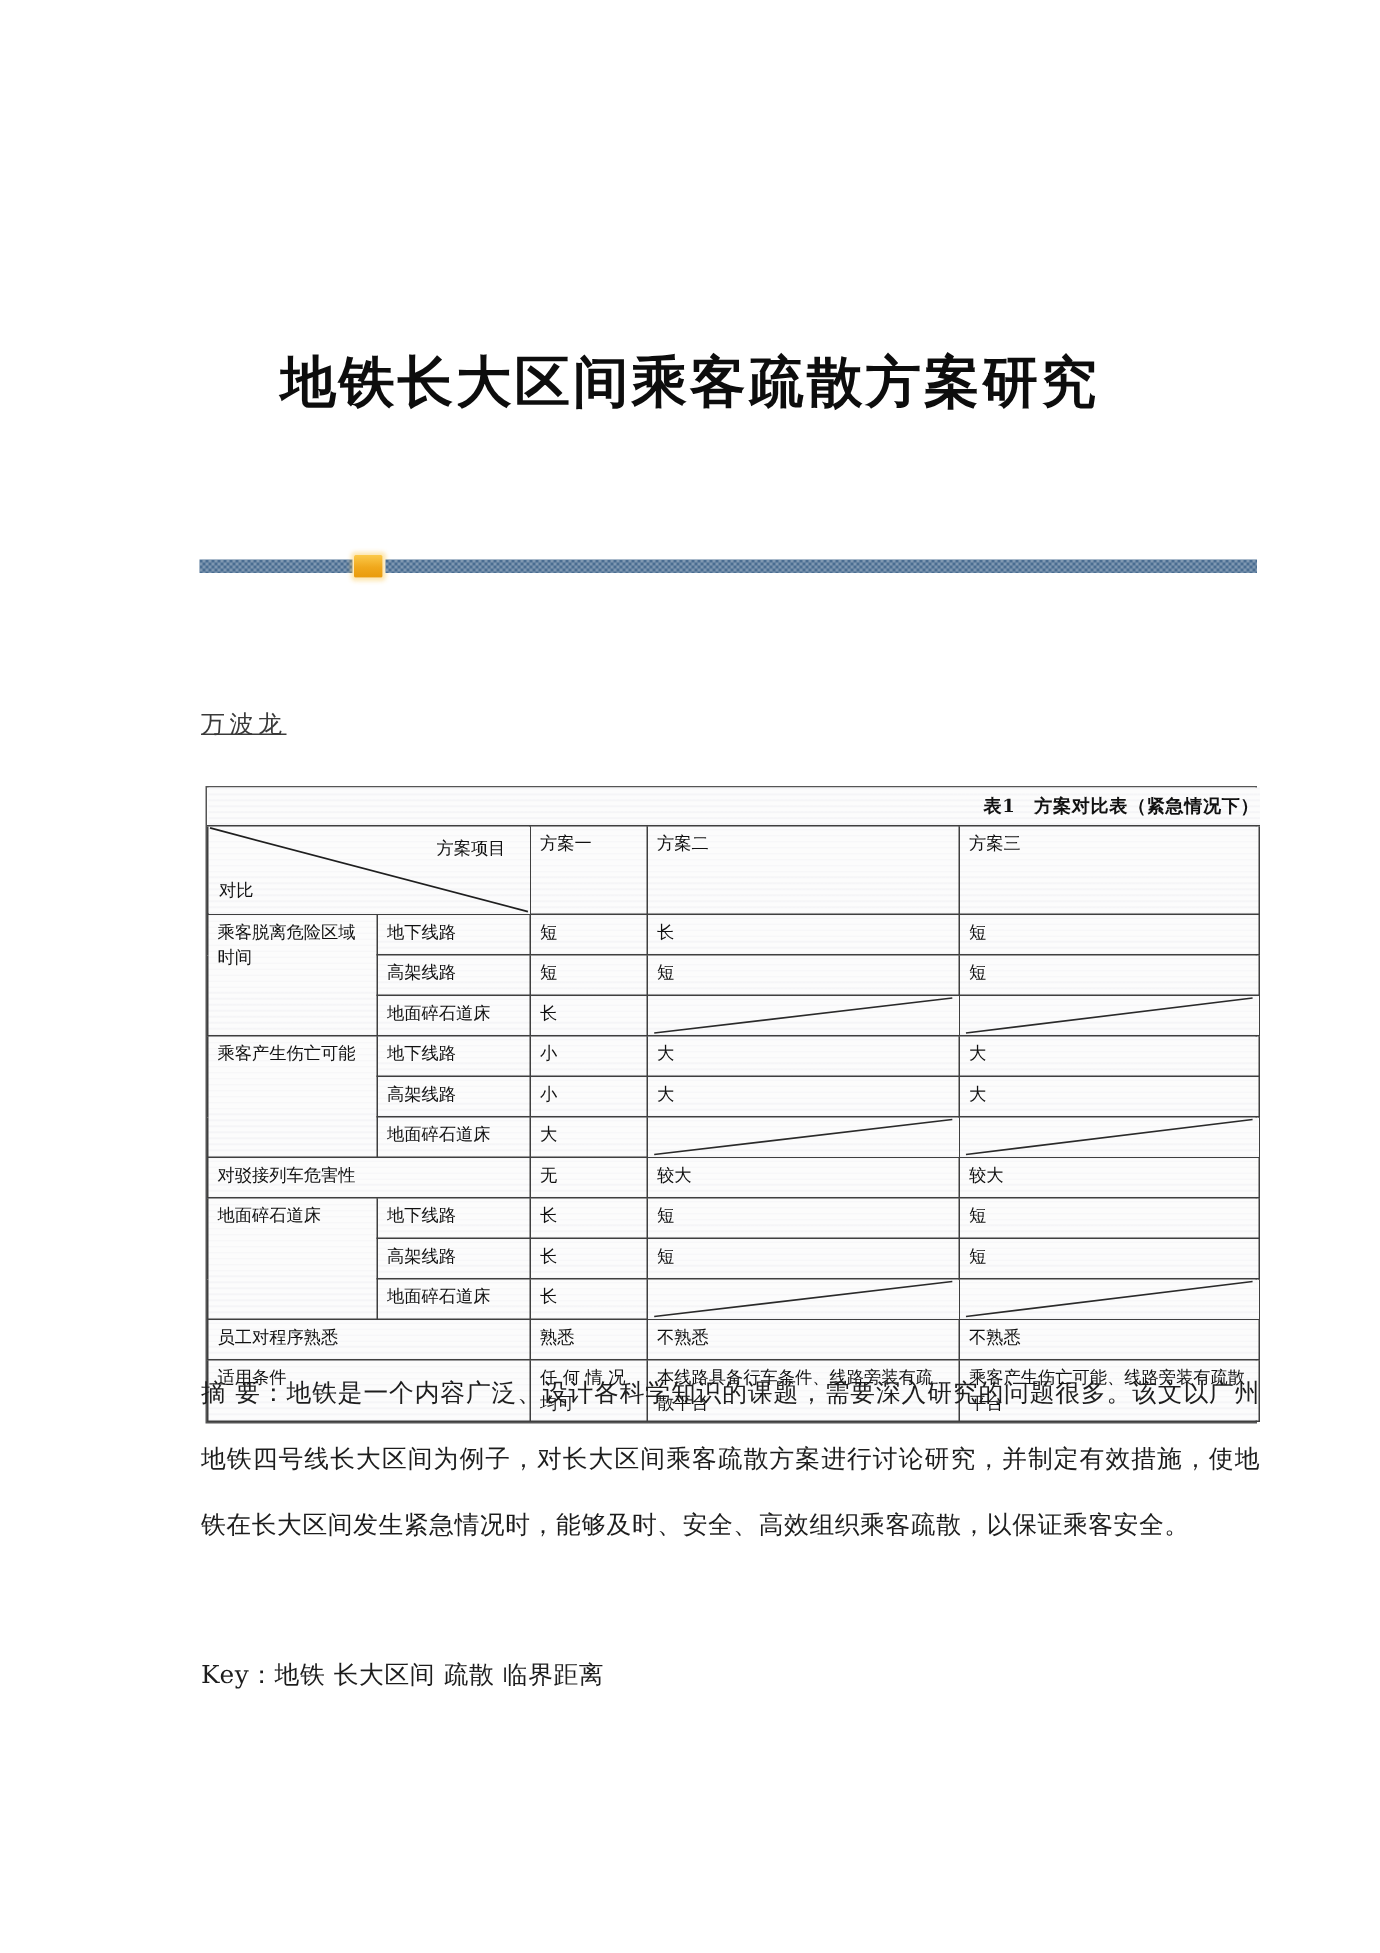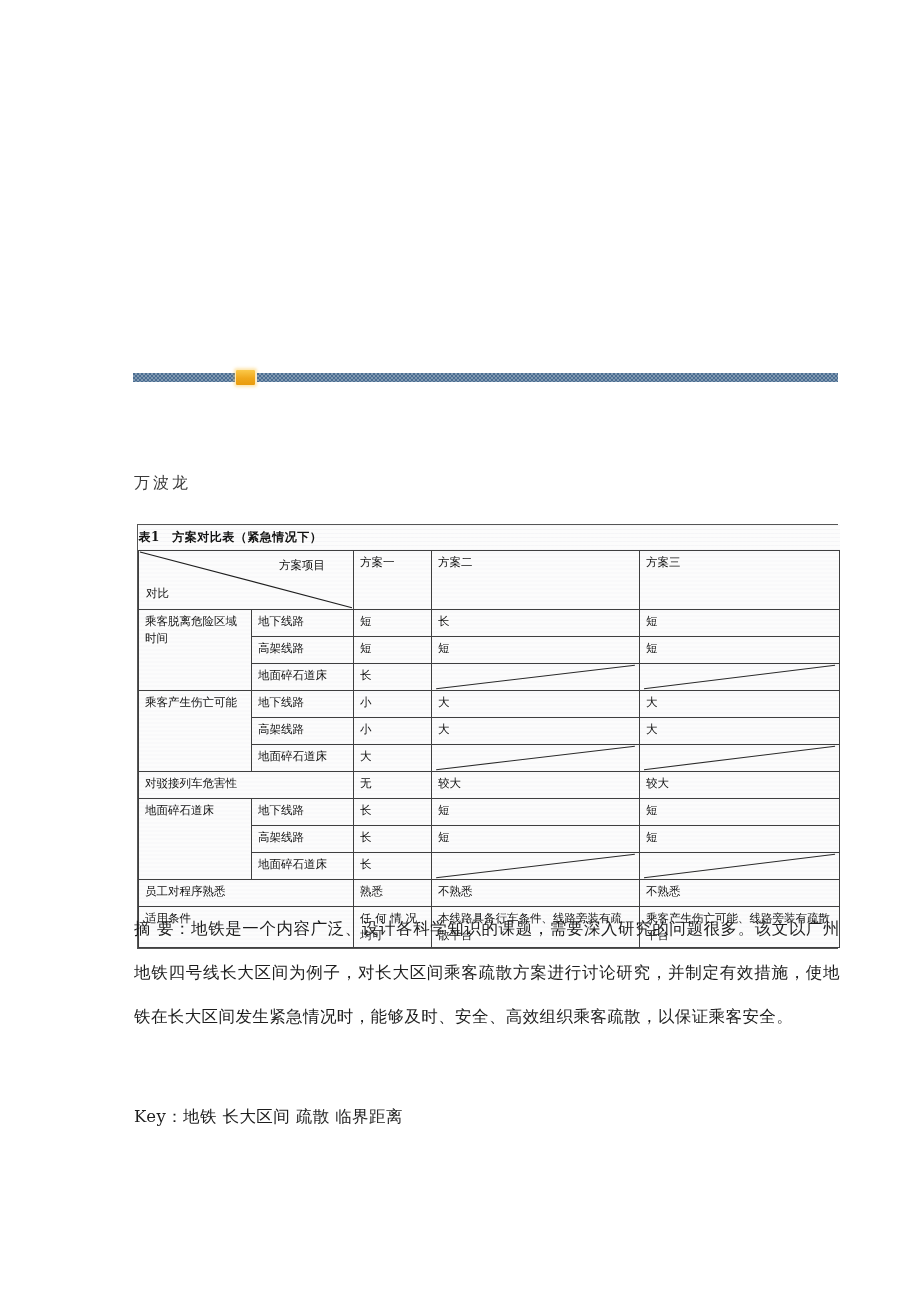--- a/index.html
+++ b/index.html
@@ -70,20 +70,21 @@
 
   
   #author {
     position: absolute;
     left: 134px;
     top: 473px;
     font-family: "DejaVu Serif", serif;
     font-size: 16px;
     letter-spacing: 3px;
     color: #3a3a3a;
+    text-decoration: underline;
   }
 
   
   #table-figure {
     position: absolute;
     left: 137px;
     top: 524px;
     width: 701px;
     background: #fdfdfd;
     border: 1px solid #555;
@@ -102,21 +103,21 @@
     padding: 3px 6px;
     vertical-align: top;
     text-align: left;
     font-weight: normal;
     line-height: 1.45;
     background:
       repeating-linear-gradient(0deg, rgba(120,120,160,0.05) 0 1px, transparent 1px 4px),
       #fcfcfc;
   }
   #table-figure .tbl-caption td {
-    text-align: left;
+    text-align: right;
     font-weight: 700;
     font-size: 12px;
     letter-spacing: .5px;
     padding: 4px 0 4px 0;
     border-left: none;
     border-right: none;
     border-top: none;
   }
   .c-item  { width: 113px; }
   .c-sub   { width: 102px; }
@@ -130,21 +131,21 @@
     height: 58px;
     padding: 0 !important;
     overflow: hidden;
   }
   .split-head .diag {
     position: absolute;
     inset: 0;
   }
   .split-head .lbl-top {
     position: absolute;
-    right: 28px;
+    right: 16px;
     top: 6px;
   }
   .split-head .lbl-bot {
     position: absolute;
     left: 7px;
     bottom: 8px;
     text-align: center;
   }
   .row-tall td { height: 20px; margin-top: 18px; }
 
@@ -177,20 +178,21 @@
   }
   #abstract { top: 890px; }
   #keywords { top: 1078px; }
   #classification { top: 1133px; letter-spacing: 1px; }
 </style>
 </head>
 <body>
 
 <div class="page">
 
+  <h1 id="doc-title">地铁长大区间乘客疏散方案研究</h1>
 
   <div id="divider">
     <div class="bar-seg seg-left"></div>
     <div class="accent"></div>
     <div class="bar-seg seg-right"></div>
   </div>
 
   <div id="author">万波龙</div>
 
   <div id="table-figure">

